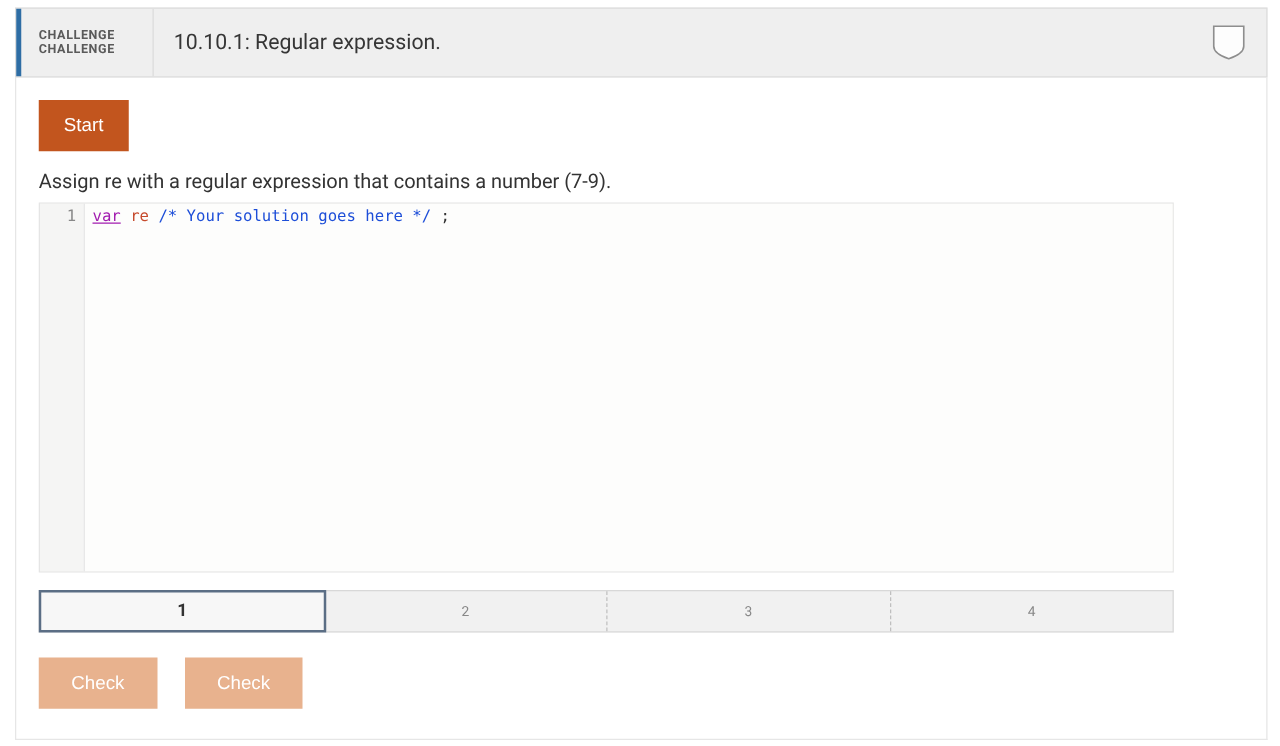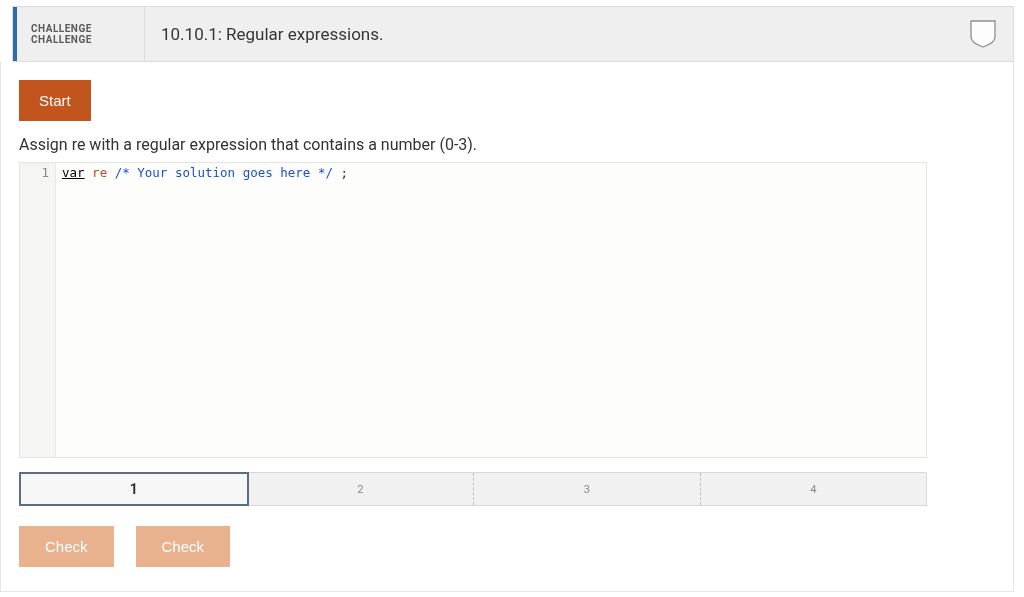--- a/index.html
+++ b/index.html
@@ -18,21 +18,21 @@
   .header-bar {
     display: flex;
     align-items: stretch;
     background: #efefef;
     border: 1px solid #dcdcdc;
     height: 56px;
     margin: 6px 10px 0 12px;
   }
   .challenge-tag {
     border-left: 4px solid #2e6da4;
-    width: 132px;
+    width: 110px;
     display: flex;
     flex-direction: column;
     justify-content: center;
     padding-left: 14px;
     font-size: 10px;
     font-weight: 700;
     letter-spacing: 0.5px;
     color: #5a5a5a;
     border-right: 1px solid #dcdcdc;
   }
@@ -45,21 +45,21 @@
     flex: 1;
   }
   .header-shield {
     width: 60px;
     display: flex;
     align-items: center;
     justify-content: center;
   }
   .content-area {
     position: relative;
-    margin: 0 10px 0 0;
+    margin: 0 10px 0 12px;
     border-left: 1px solid #e6e6e6;
     border-right: 1px solid #e6e6e6;
     border-bottom: 1px solid #e6e6e6;
     padding: 18px 18px 18px 18px;
     min-height: 530px;
   }
   .start-btn {
     background: #c2551e;
     color: #fff;
     border: none;
@@ -90,21 +90,21 @@
     text-align: right;
     padding: 2px 6px 0 0;
   }
   .code-pane {
     flex: 1;
     padding: 2px 6px 0 6px;
     background: #fdfdfc;
     white-space: pre;
     overflow: hidden;
   }
-  .k-var { color: #000000; text-decoration: underline; }
+  .k-var { color: #a21caf; text-decoration: underline; }
   .k-id  { color: #c6492b; text-align: right; }
   .k-cm  { color: #1d4ed8; }
   .stepper {
     margin-top: 14px;
     display: flex;
     width: 908px;
     height: 34px;
     border: 1px solid #d8d8d8;
     background: #f1f1f1;
   }
@@ -146,32 +146,32 @@
 </head>
 <body>
 
 <div class="page">
 
   <div class="header-bar">
     <div class="challenge-tag">
       <span>CHALLENGE</span>
       <span>CHALLENGE</span>
     </div>
-    <div class="header-title">10.10.1: Regular expressions.</div>
+    <div class="header-title">10.10.1: Regular expression.</div>
     <div class="header-shield">
       <svg class="shield-svg" width="28" height="30" viewBox="0 0 28 30">
         <path d="M2 2 H26 V18 Q26 24 14 28 Q2 24 2 18 Z" fill="#fdfdfd" stroke="#8e8e8e" stroke-width="1.3"></path>
       </svg>
     </div>
   </div>
 
   <div class="content-area">
     <button class="start-btn">Start</button>
 
-    <div class="instruction">Assign re with a regular expression that contains a number (0-3).</div>
+    <div class="instruction">Assign re with a regular expression that contains a number (7-9).</div>
 
     <div class="editor">
       <div class="gutter">
         <div>1</div>
       </div>
       <div class="code-pane"><span class="k-var">var</span> <span class="k-id">re</span> <span class="k-cm">/* Your solution goes here */</span> <span>;</span></div>
     </div>
 
     <div class="stepper">
       <div class="step active">1</div>

